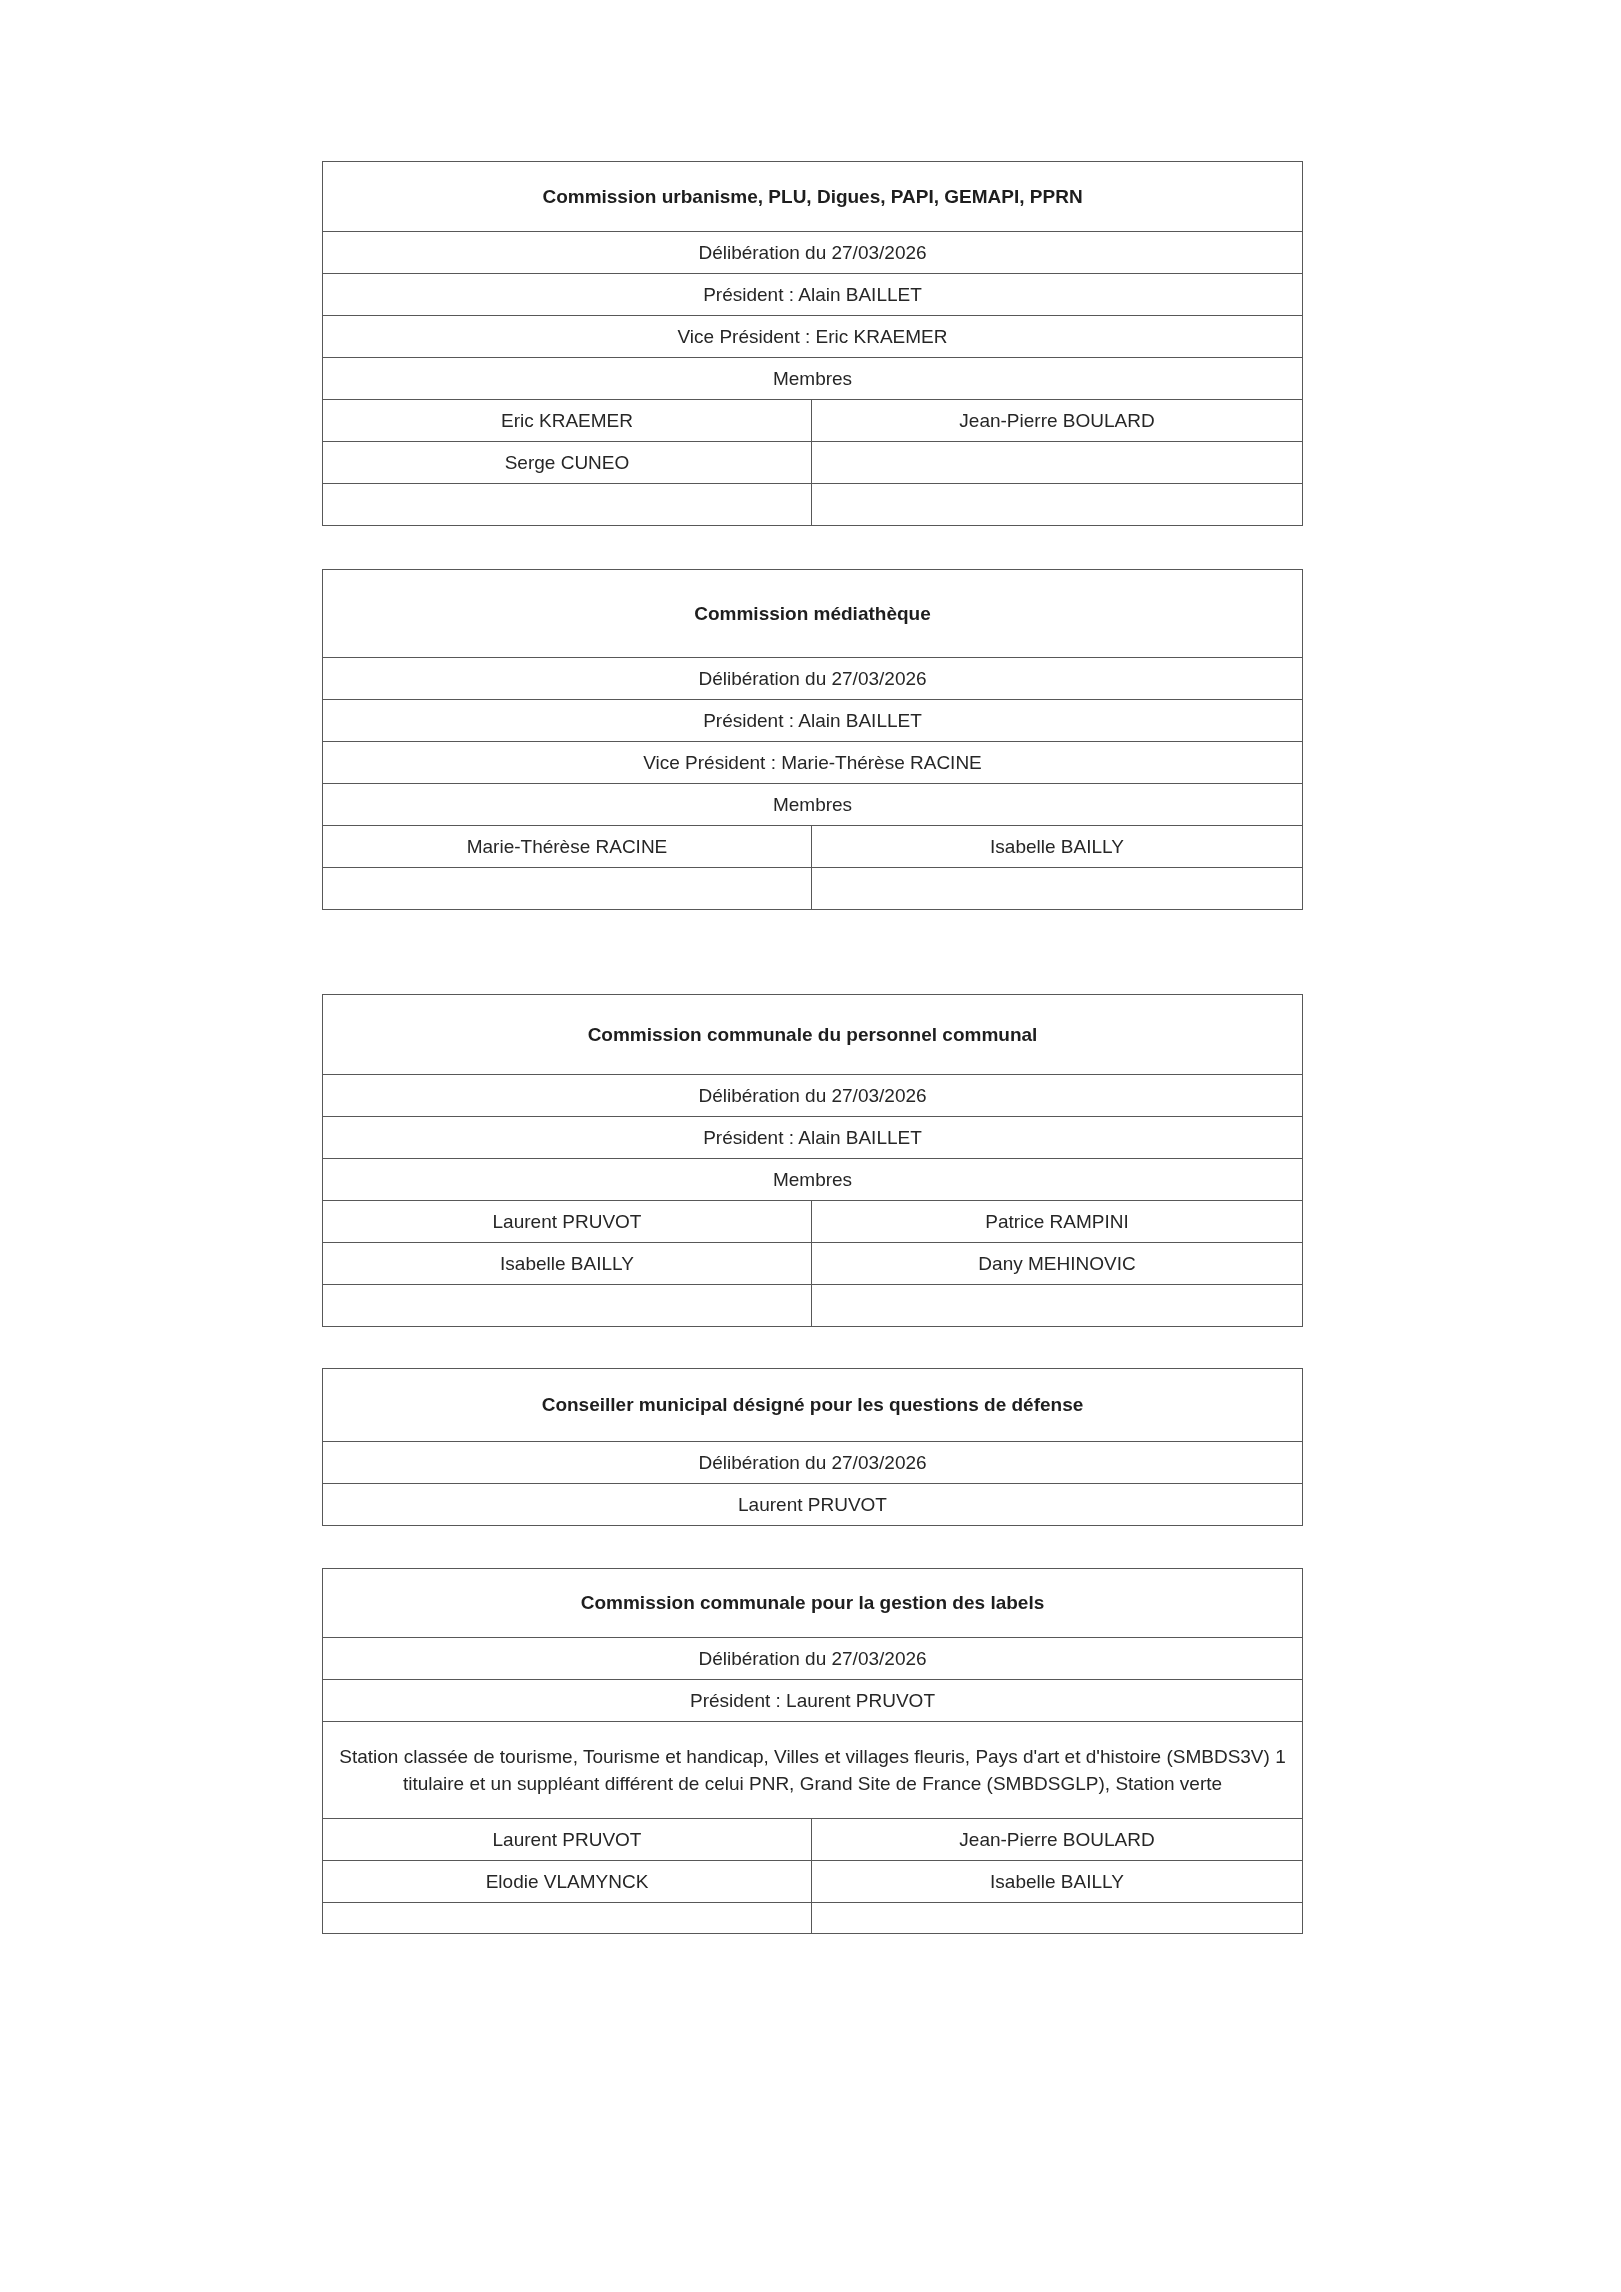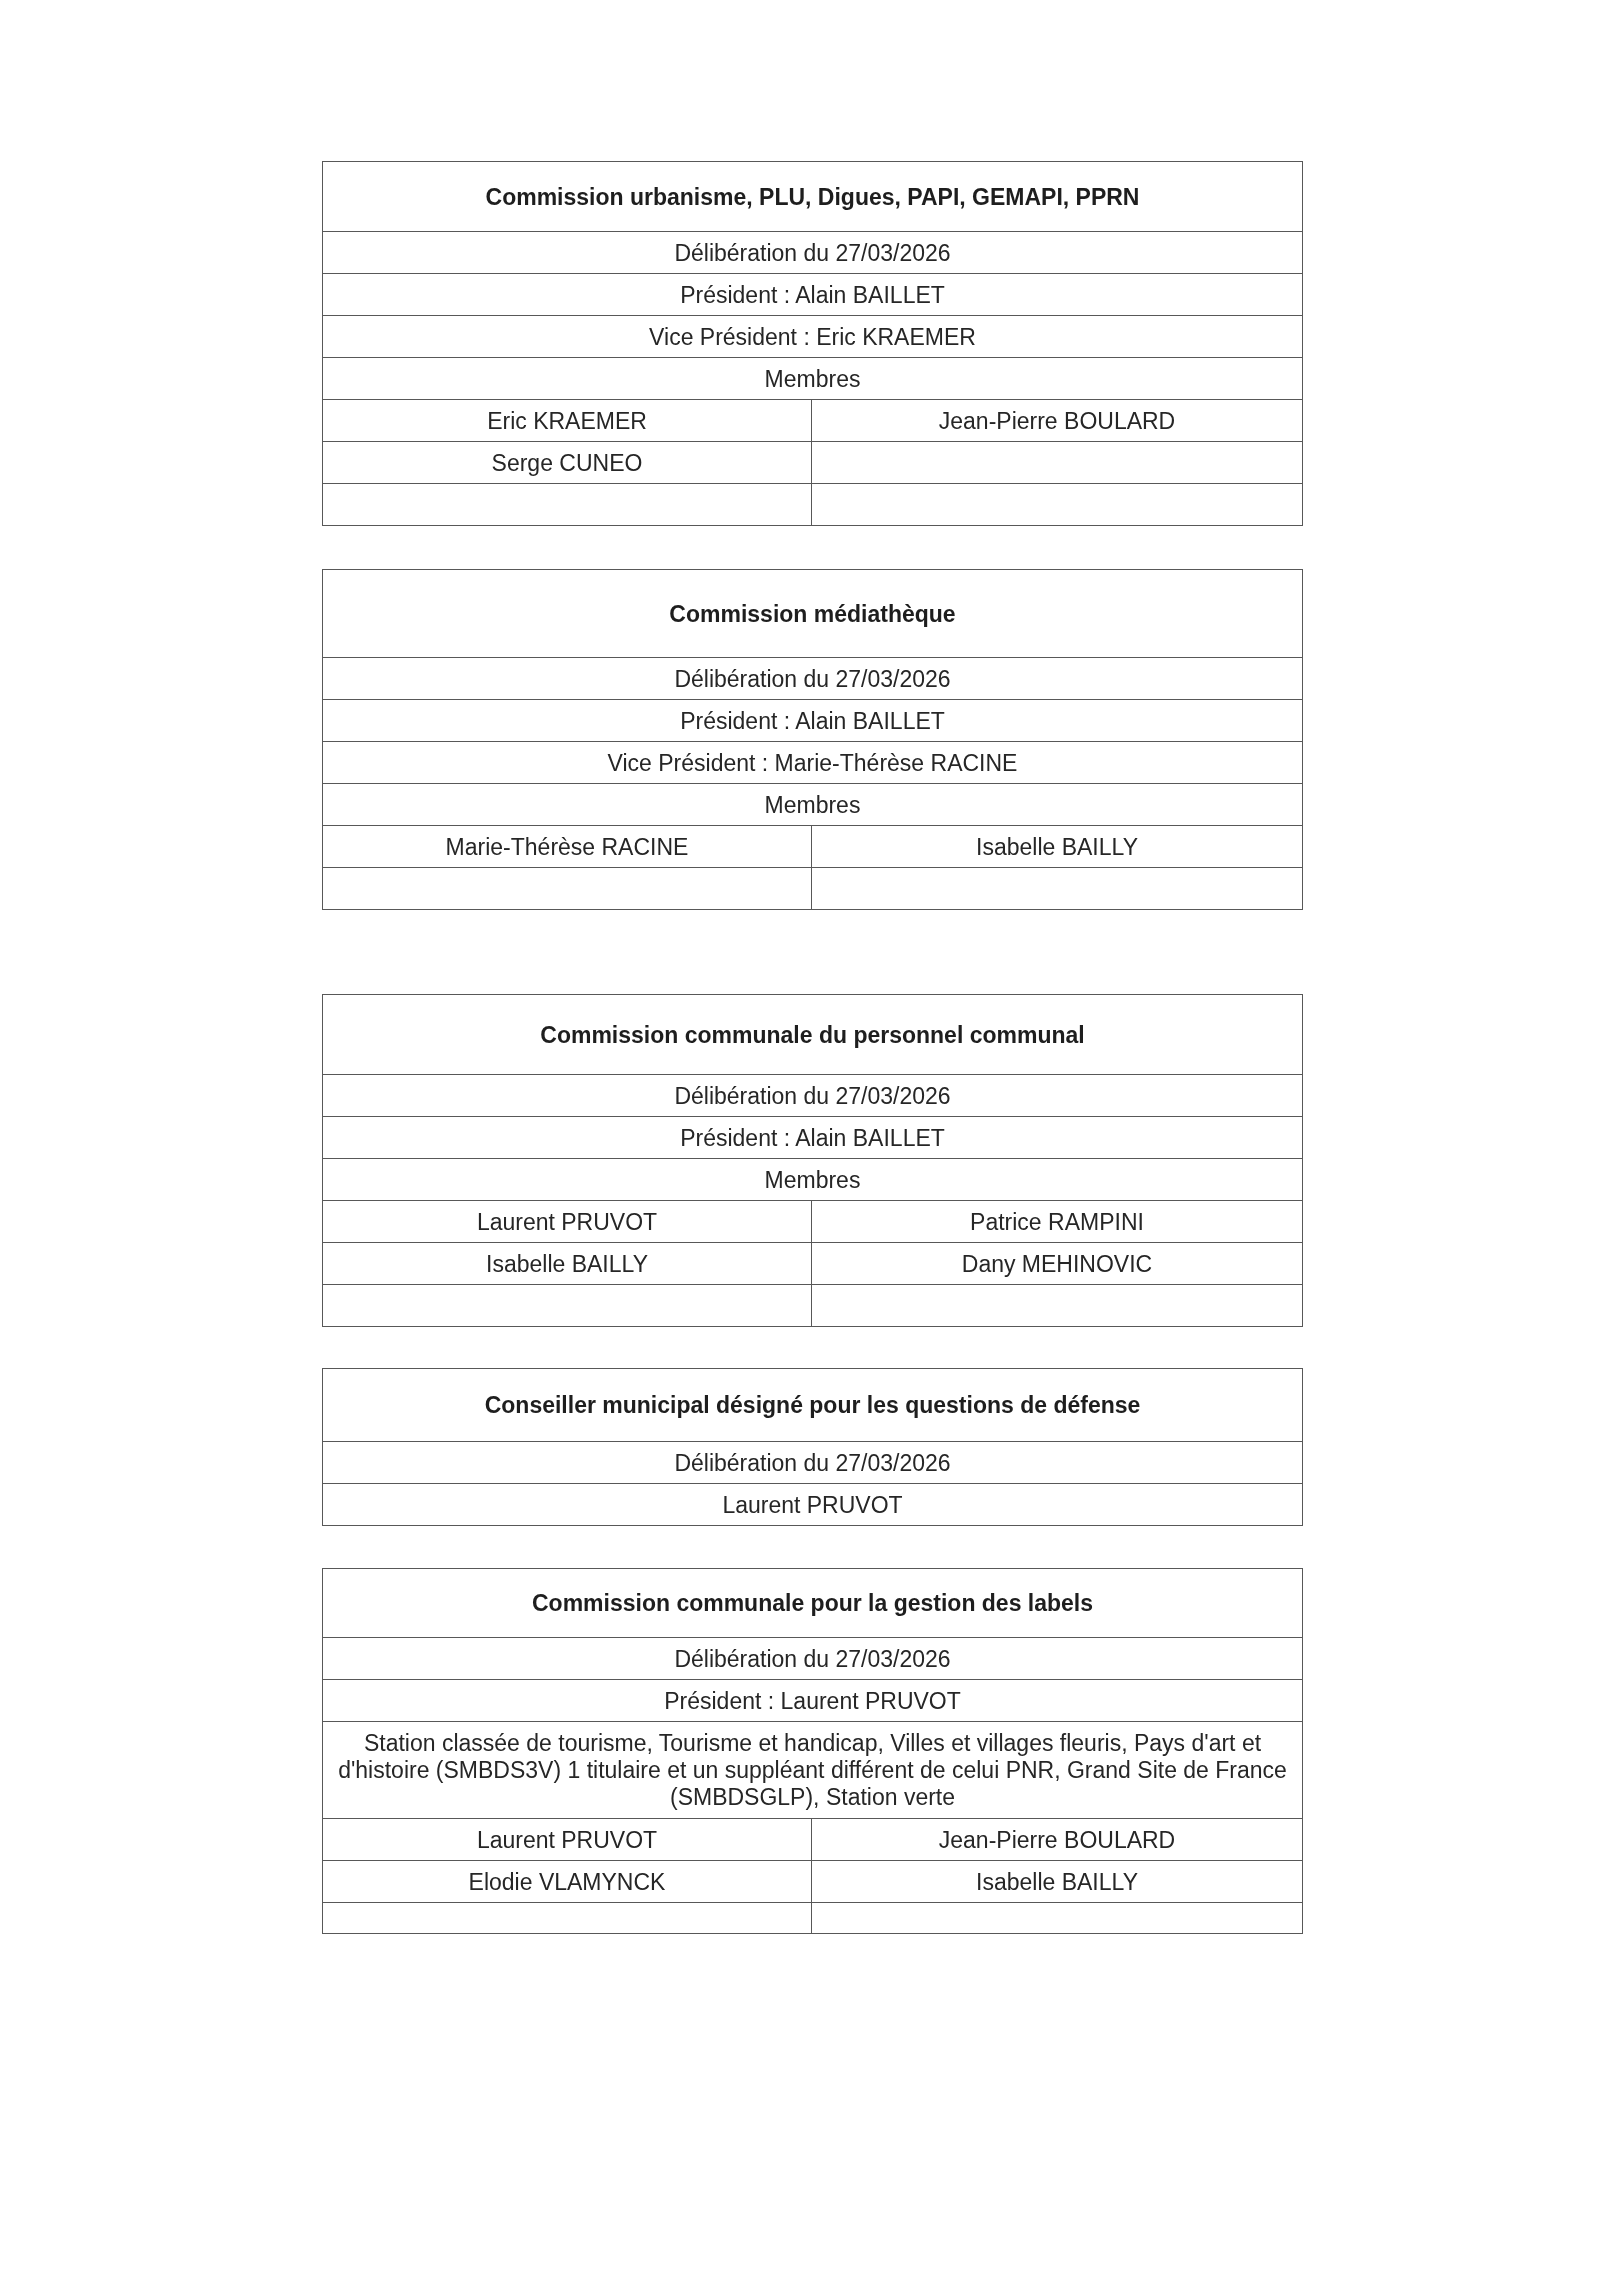--- a/index.html
+++ b/index.html
@@ -1,24 +1,24 @@
 <!DOCTYPE html>
 <html style="font-size:14.3px"><head>
 <meta charset="utf-8">
 <style>
   html, body { margin:0; padding:0; background:#ffffff; }
   body { width:1621px; height:2293px; position:relative; overflow:hidden;
          font-family:"Liberation Sans", sans-serif; color:#262626; }
   .blk { position:absolute; left:322px; width:980px; border-collapse:collapse;
          table-layout:fixed; }
-  .blk td { border:1.8px solid #585858; padding:0 5.4px; font-size:23px;
+  .blk td { border:1.8px solid #585858; padding:0 5.4px; font-size:19px;
             line-height:24px; box-sizing:border-box; vertical-align:middle; }
   .blk td.c { text-align:center; }
   .blk td.l { text-align:center; }
-  .blk td.title { text-align:center; font-weight:bold; font-size:23px; color:#1e1e1e; }
+  .blk td.title { text-align:center; font-weight:bold; font-size:19px; color:#1e1e1e; }
   .blk col.a { width:489px; }
   .blk col.b { width:491px; }
   .r47 { height:42px; }
   .r35 { height:31px; }
   #t1 { top:161px; } #t1 .th { height:70px; }
   #t2 { top:569px;border-radius:21px; } #t2 .th { height:88px; }
   #t3 { top:994px; } #t3 .th { height:80px; }
   #t4 { top:1368px; } #t4 .th { height:73px; }
   #t5 { top:1568px; } #t5 .th { height:69px; }
   #t5 .rl { height:97px; }

